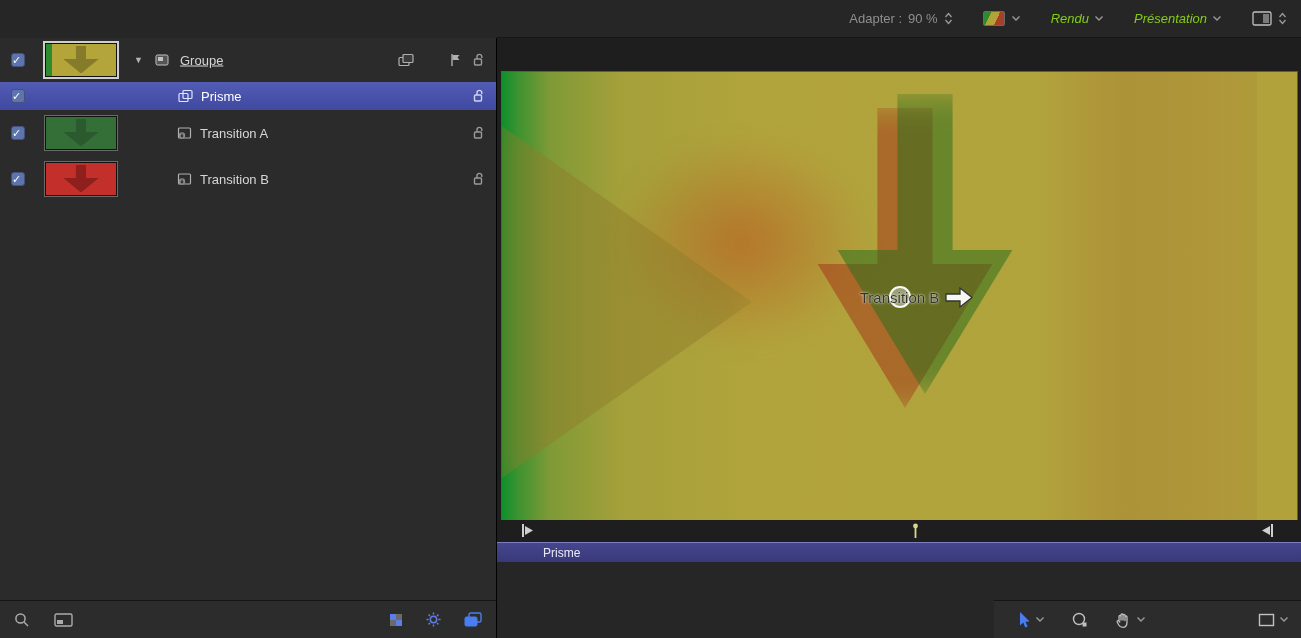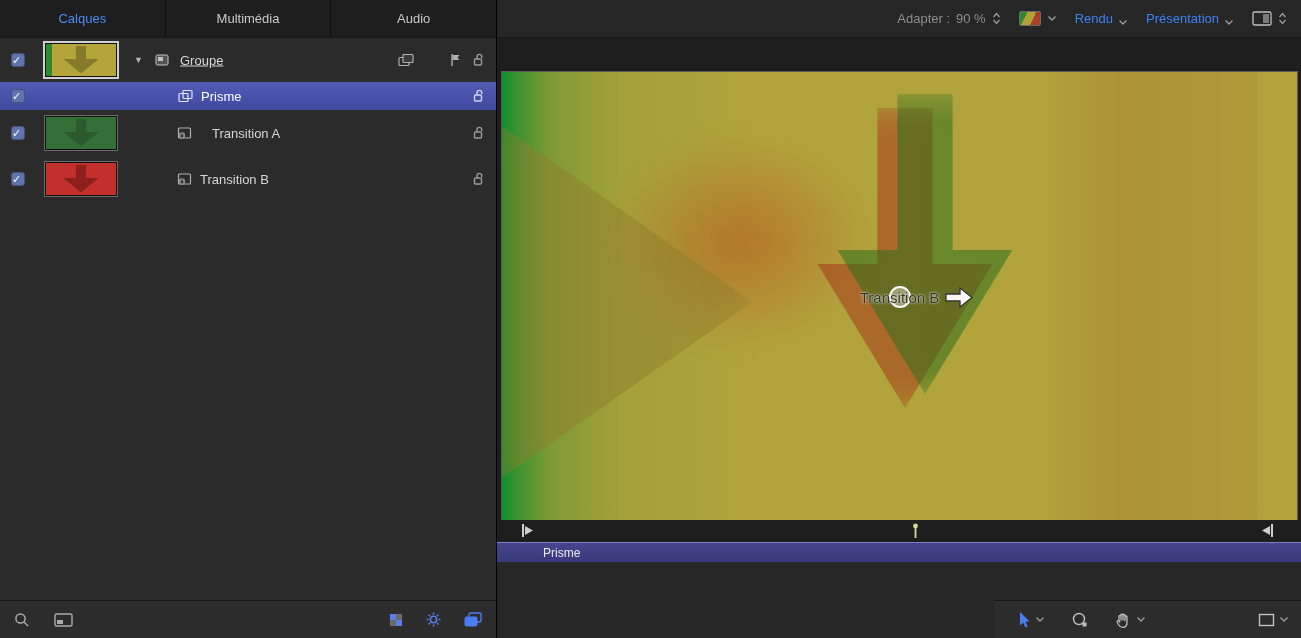--- a/index.html
+++ b/index.html
@@ -27,23 +27,23 @@
 
   .checkbox { width:14px; height:14px; border-radius:3px; background:#5e74ad; border:1px solid #44517a; color:#fff; font-size:11px; line-height:12px; text-align:center; }
   .thumb { width:72px; height:34px; position:relative; overflow:hidden; border:1px solid #111; outline:1px solid #6a6a6a; }
   .thumb-bordered { outline:2px solid #cfcfcf; }
   .thumb-arrow { position:absolute; left:14%; top:6%; width:72%; height:86%;
      clip-path: polygon(40% 0,60% 0,60% 48%,85% 48%,50% 100%,15% 48%,40% 48%); }
   .disclosure { font-size:9px; color:#b5b5b5; }
 
   
   .right-area { position:absolute; left:497px; top:0; width:804px; height:638px; }
-  .topbar { position:absolute; left:0; top:0; width:804px; height:38px; background:#262626; border-bottom:1px solid #161616; display:flex; align-items:center; justify-content:flex-end; gap:18px; padding-right:14px; font-size:13px; }
+  .topbar { position:absolute; left:0; top:0; width:804px; height:38px; background:#262626; border-bottom:1px solid #161616; display:flex; align-items:center; justify-content:flex-end; gap:30px; padding-right:14px; font-size:13px; }
   .dim { color:#8f8f8f; }
-  .menuitem { display:flex; align-items:flex-end; gap:5px; color:#3b82f6; }
+  .menuitem { display:flex; align-items:center; gap:5px; color:#84cc16;font-style:italic; }
   .hgroup { display:flex; align-items:center; gap:6px; }
   .colorchip { width:22px; height:15px; border-radius:2px; border:1px solid #6a6a6a;
      background:linear-gradient(115deg,#2e8a2e 0 28%, #b0a438 28% 62%, #a84028 62%); }
 
   .stage { position:absolute; left:0; top:38px; width:804px; height:520px; background:#1e1e1e; }
   .canvas { position:absolute; left:5px; top:34px; width:795px; height:450px; overflow:hidden;
      box-shadow:0 0 0 1px #5a5a5a;
      background:
        linear-gradient(90deg,#0d8f2b 0px,#3d9330 16px,#7f9a36 48px,#a5a03a 120px,#b2a43c 260px,#b1a23c 100%);
   }
@@ -77,25 +77,20 @@
   .bbar-right { left:497px; width:804px; }
   .tool { display:flex; align-items:center; gap:4px; }
   .spacer { flex:1; }
   .ticon { display:inline-flex; align-items:center; justify-content:center; }
 </style>
 </head>
 <body>
 
 <div class="app">
 
-  <div class="tabbar">
-    <div class="tab active">Calques</div>
-    <div class="tab">Multimédia</div>
-    <div class="tab">Audio</div>
-  </div>
 
   <div class="layers-rows">
 
 
     <div class="row row-group">
       <span class="ritem checkbox" style="left:11px">✓</span>
       <span class="ritem thumb thumb-bordered" style="left:45px">
         <span style="position:absolute;inset:0;background:linear-gradient(90deg,#2e8a2e 0 6px,#b3a53a 6px)"></span>
         <span class="thumb-arrow" style="background:#7a6f28;opacity:.8"></span>
       </span>
@@ -150,21 +145,21 @@
         <span style="position:absolute;inset:0;background:#356f38"></span>
         <span class="thumb-arrow" style="background:#2a5a2e"></span>
       </span>
       <span class="ritem" style="left:177px">
         <svg width="15" height="13">
             <rect x="1.5" y="1.5" width="12" height="10" rx="1" fill="none" stroke="#b0b0b0" stroke-width="1.2"></rect>
             <circle cx="5" cy="9" r="3.2" fill="#8a8a8a"></circle>
             <path d="M5 7 v3.2 M3.8 9 L5 10.4 L6.2 9" stroke="#2b2b2b" stroke-width="1.1" fill="none"></path>
           </svg>
       </span>
-      <span class="ritem rlabel" style="left:212px">Transition A</span>
+      <span class="ritem rlabel" style="left:200px">Transition A</span>
       <span class="ritem" style="right:12px">
         <svg width="12" height="14">
             <path d="M5 6 V3.8 a2.4 2.4 0 0 1 4.8 0 V5" fill="none" stroke="#9a9a9a" stroke-width="1.4"></path>
             <rect x="2.5" y="6" width="7" height="6" rx="1" fill="none" stroke="#9a9a9a" stroke-width="1.4"></rect>
           </svg>
       </span>
     </div>
 
     <div class="row row-tb">
       <span class="ritem checkbox" style="left:11px">✓</span>

